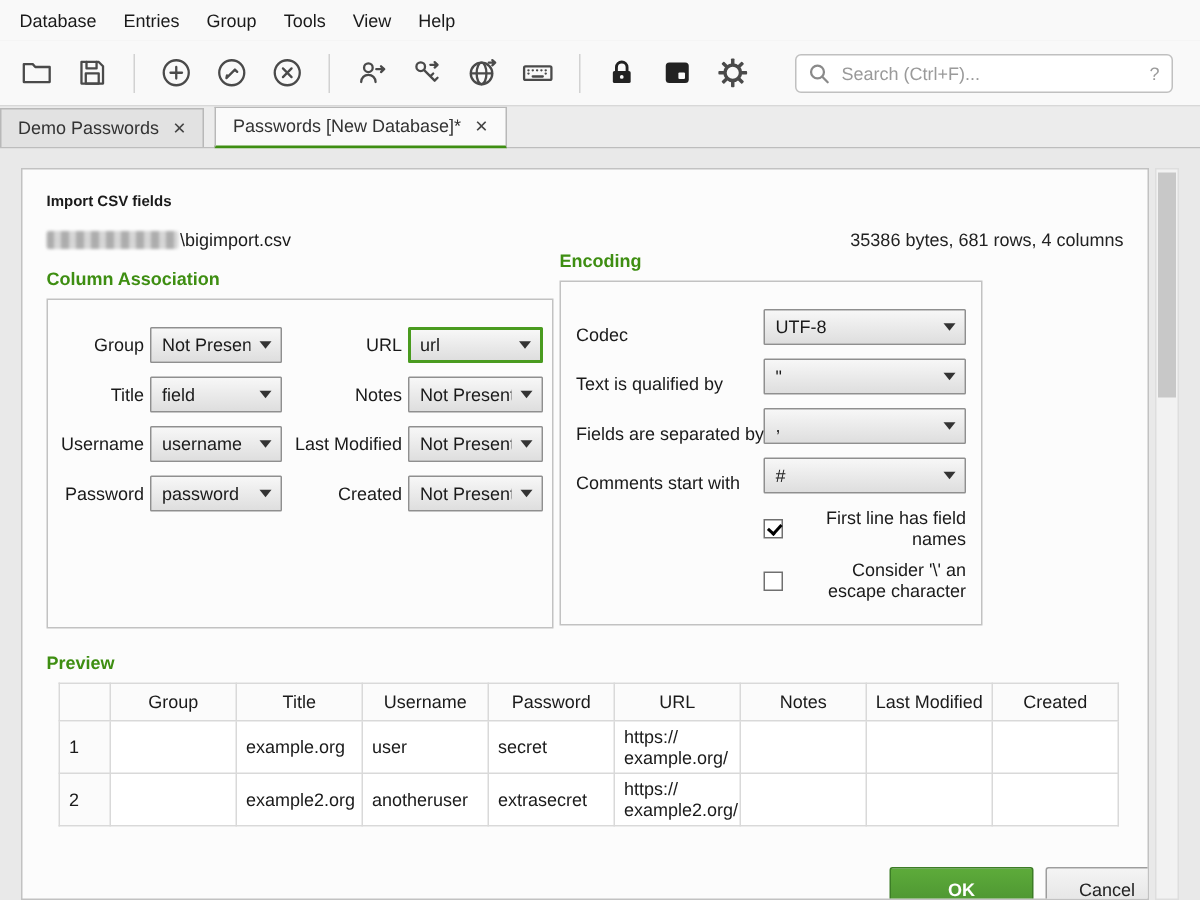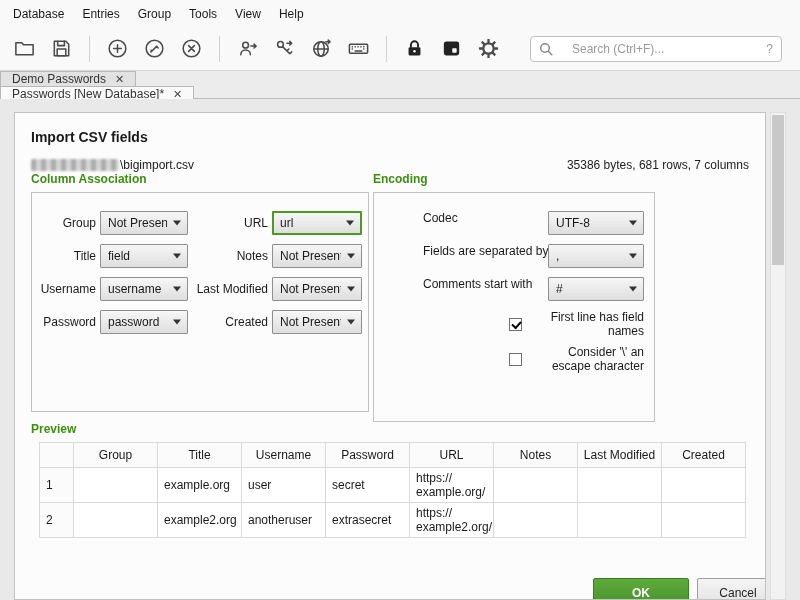--- a/index.html
+++ b/index.html
@@ -18,62 +18,62 @@
   .toolbar { height:44px; background:#f9f9f9; border-bottom:1px solid #d8d8d8;
              display:flex; align-items:center; padding:0 8px; gap:4px; position:relative; }
   .tbtn { width:33px; height:33px; display:flex; align-items:center; justify-content:center;
           background:none; border:none; padding:0; border-radius:3px; }
   .tbtn svg { width:23px; height:23px; }
   .ic { stroke:#4a4a4a; fill:none; stroke-width:1.6; stroke-linecap:round; stroke-linejoin:round; }
   .tsep { width:1px; height:26px; background:#d2d2d2; margin:0 7px; }
 
   .searchbox { position:absolute; right:18px; top:50%; transform:translateY(-50%);
                width:252px; height:26px; background:#fff; border:1px solid #c0c0c0;
-               border-radius:4px; display:flex; align-items:center; padding:0 8px; gap:17px; }
+               border-radius:4px; display:flex; align-items:center; padding:0 8px; gap:6px; }
   .searchbox input { border:none; outline:none; flex:1; min-width:0; background:transparent;
                      font:12px "Liberation Sans", sans-serif; color:#333; }
   .searchbox input::placeholder { color:#9a9a9a; }
   .qmark { color:#9a9a9a; }
 
   
   .tabbar { height:28px; background:#ececec; border-bottom:1px solid #bdbdbd;
-            display:flex; align-items:flex-start;flex-direction:column; }
+            display:flex; align-items:center; }
   .tab { height:26px; display:flex; align-items:center; gap:9px; padding:0 11px;
          border:1px solid #b8b8b8; border-bottom:none; background:#e2e2e2; color:#333; margin-right:7px; }
   .tab.active { background:#fafafa; height:28px; border-bottom:2px solid #3e8e12; }
   .tclose { color:#444; font-size:11px; }
 
   
   .main { position:absolute; top:99px; left:0; right:0; bottom:0; background:#e9e9e9; }
   .panel { position:absolute; left:14px; top:13px; width:752px; height:488px;
            background:#fcfcfc; border:1px solid #c2c2c2; overflow:hidden; padding:14px 16px; }
 
-  .ptitle { font-size:14px; font-weight:bold; margin:2px 0 13px; }
+  .ptitle { font-size:10px; font-weight:bold; margin:2px 0 13px; }
 
   .fileline { display:flex; align-items:center; }
   .redacted { display:inline-block; width:88px; height:12px; border-radius:2px;
               background:
                 repeating-linear-gradient(90deg, rgba(170,170,170,.9) 0 5px, rgba(215,215,215,.9) 5px 10px),
                 repeating-linear-gradient(0deg, #cdcdcd 0 4px, #bdbdbd 4px 8px);
               filter:blur(1px); margin-right:1px; }
   .stats { margin-left:auto; color:#222; }
 
   .boxrow { display:flex; gap:4px; }
-  .bcol1 { width:338px; } .bcol2 { width:282px; }
+  .bcol1 { width:338px;margin-top:12px; } .bcol2 { width:282px; }
   .seclabel { color:#3e8e12; font-weight:bold; margin-bottom:6px; }
   .groupbox { border:1px solid #c2c2c2; background:#fcfcfc; }
 
   .ca-box { display:flex; padding:18px 6px 10px; height:220px; }
   .frow { display:flex; align-items:center; margin-bottom:9px; }
   .frow label { text-align:right; margin-right:4px; white-space:nowrap; }
   .cacol1 label { width:58px; } .cacol1 .combo { width:88px; }
   .cacol2 label { width:80px; } .cacol2 .combo { width:90px; }
 
   .enc-box { padding:18px 10px 8px; height:230px; }
-  .erow { display:flex; align-items:flex-start; margin-bottom:9px;margin-left:39px; }
+  .erow { display:flex; align-items:flex-end; margin-bottom:9px; }
   .erow > label { width:125px; flex:none; white-space:nowrap; }
   .erow .combo { flex:1; }
 
   .combo { position:relative; height:24px; border:1px solid #8f8f8f; border-radius:1px;
            background:linear-gradient(#f7f7f7,#dedede); display:flex; align-items:center;
            padding:0 20px 0 7px; cursor:default; }
   .combo .val { overflow:hidden; white-space:nowrap; }
   .combo .arrow { position:absolute; right:6px; top:50%; transform:translateY(-50%);
                   width:0; height:0; border-left:4px solid transparent;
                   border-right:4px solid transparent; border-top:5px solid #333; }
@@ -89,21 +89,21 @@
   .tri-up { width:0; height:0; border-left:3.5px solid transparent; border-right:3.5px solid transparent;
             border-bottom:4px solid #444; }
   .tri-down { width:0; height:0; border-left:3.5px solid transparent; border-right:3.5px solid transparent;
               border-top:4px solid #444; }
 
   .chkrow { display:flex; align-items:center; gap:7px; margin:0 0 7px 125px; cursor:default;text-align:right; }
   .chk { width:13px; height:13px; border:1px solid #707070; background:#fff; position:relative; flex:none; }
   .chk.checked::after { content:""; position:absolute; left:2px; top:2px; width:7px; height:4px;
                         border-left:2px solid #000; border-bottom:2px solid #000; transform:rotate(-48deg); }
 
-  .prevlabel { }
+  .prevlabel { margin-top:16px; }
   .ptable { border-collapse:collapse; table-layout:fixed; width:706px; margin:6px 0 0 8px; background:#fff; }
   .ptable th, .ptable td { border:1px solid #d9d9d9; font-weight:normal; font-size:12px; }
   .ptable th { height:25px; background:#fbfbfb; text-align:center; padding:0 2px; overflow:hidden; white-space:nowrap; }
   .ptable td { height:35px; padding:2px 6px; vertical-align:middle; white-space:pre-line; overflow:hidden; }
   .ptable td.rownum { background:#fbfbfb; }
 
   .btn { position:absolute; height:30px; font:12px "Liberation Sans", sans-serif; border-radius:2px; }
   .btn-ok { left:578px; top:465px; width:96px; color:#fff; font-weight:bold;
             background:linear-gradient(#5dab3a,#4a9130); border:1px solid #3c7d26; }
   .btn-cancel { left:682px; top:465px; width:82px; color:#222;
@@ -238,21 +238,21 @@
 </div>
 
 <div class="main">
   <div class="panel">
 
     <div class="ptitle">Import CSV fields</div>
 
     <div class="fileline">
       <span class="redacted"></span>
       <span>\bigimport.csv</span>
-      <span class="stats">35386 bytes, 681 rows, 7 columns</span>
+      <span class="stats">35386 bytes, 681 rows, 4 columns</span>
     </div>
 
     <div class="boxrow">
 
       <div class="bcol1">
         <div class="seclabel">Column Association</div>
         <div class="groupbox ca-box">
           <div class="cacol1">
             <div class="frow">
                 <label>Group</label>
@@ -316,20 +316,27 @@
         </div>
       </div>
 
       <div class="bcol2">
         <div class="seclabel">Encoding</div>
         <div class="groupbox enc-box">
           <div class="erow">
               <label>Codec</label>
             <div class="combo">
                 <span class="val">UTF-8</span>
+                <span class="arrow"></span>
+              </div>
+            </div>
+          <div class="erow">
+              <label>Text is qualified by</label>
+            <div class="combo">
+                <span class="val">"</span>
                 <span class="arrow"></span>
               </div>
             </div>
           <div class="erow">
               <label>Fields are separated by</label>
             <div class="combo">
                 <span class="val">,</span>
                 <span class="arrow"></span>
               </div>
             </div>

